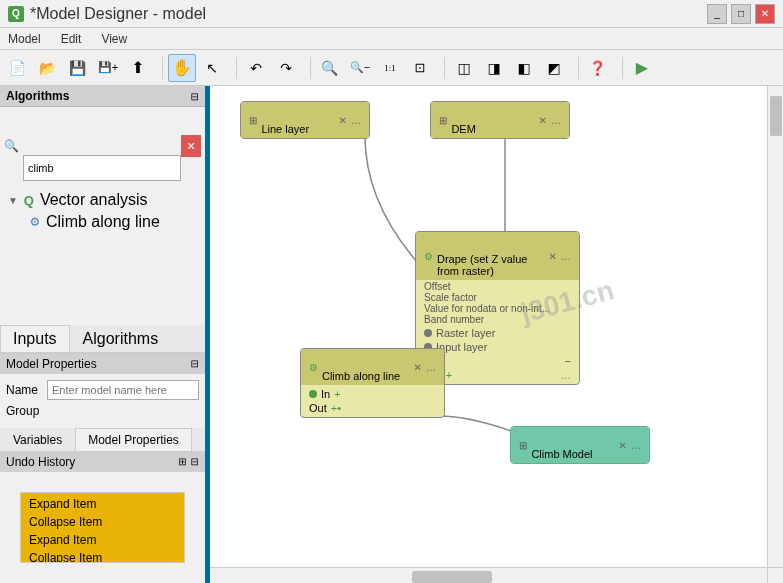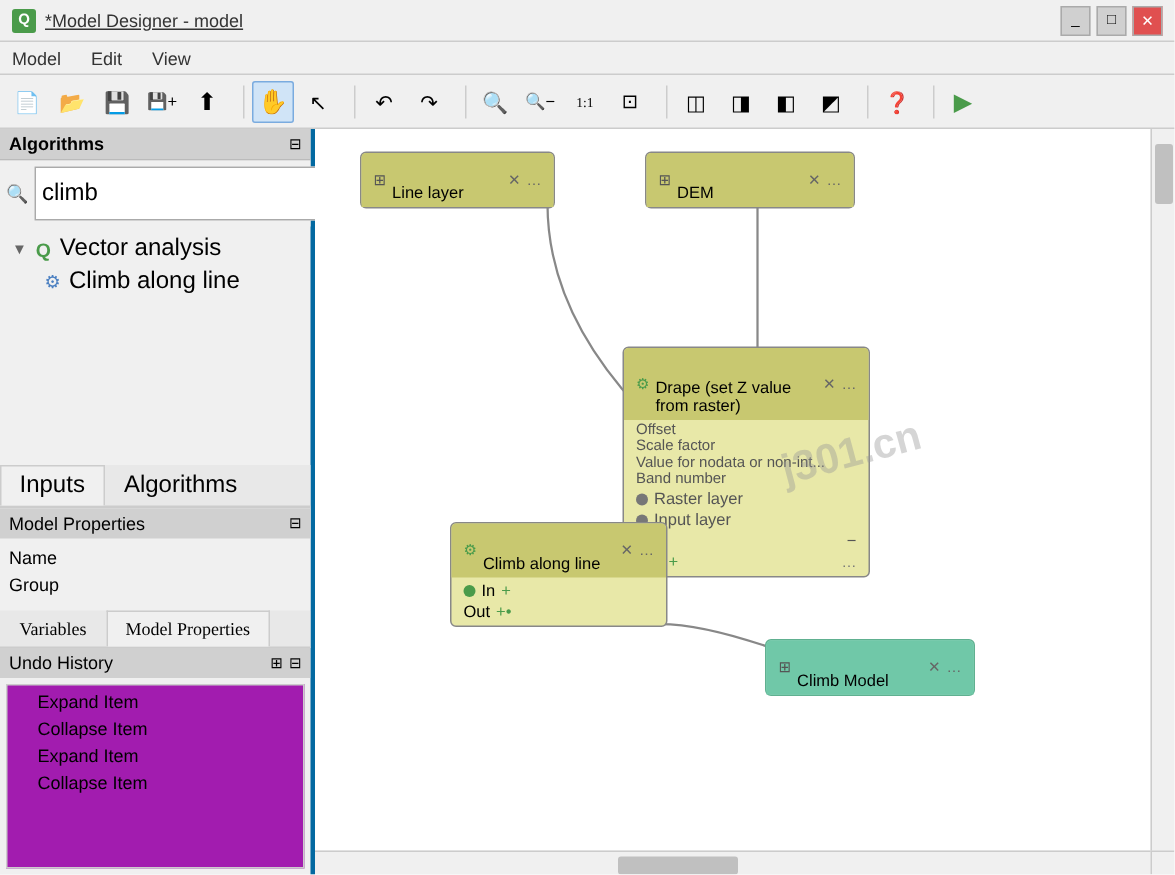--- a/index.html
+++ b/index.html
@@ -1,46 +1,46 @@
 <!DOCTYPE html>
 <html><head>
   <meta charset="utf-8">
   <style>
     * { box-sizing: border-box; margin: 0; padding: 0; }
     body { font-family: 'Segoe UI', Arial, sans-serif; font-size: 12px; background: #f0f0f0; width: 783px; height: 583px; overflow: hidden; }
     
     
     .title-bar { background: #f0f0f0; height: 28px; display: flex; align-items: center; padding: 0 8px; border-bottom: 1px solid #ccc; }
     .title-bar-icon { width: 16px; height: 16px; background: #4a9b4a; border-radius: 2px; margin-right: 6px; display: flex; align-items: center; justify-content: center; }
-    .title-text { font-size: 12px; color: #333; flex: 1; text-decoration: underline; }
+    .title-text { font-size: 16px; color: #333; flex: 1; }
     .title-controls { display: flex; gap: 4px; }
     .title-btn { width: 20px; height: 20px; background: #d0d0d0; border: 1px solid #aaa; display: flex; align-items: center; justify-content: center; font-size: 10px; cursor: pointer; }
     .title-btn.close { background: #e05050; color: white; }
 
     
     .menu-bar { height: 22px; background: #f0f0f0; border-bottom: 1px solid #ccc; display: flex; align-items: center; padding: 0 4px; gap: 12px; }
     .menu-item { font-size: 12px; color: #333; cursor: pointer; padding: 2px 4px; }
 
     
     .toolbar { height: 36px; background: #f0f0f0; border-bottom: 1px solid #ccc; display: flex; align-items: center; padding: 2px 4px; gap: 2px; }
     .tb-btn { width: 28px; height: 28px; background: transparent; border: 1px solid transparent; display: flex; align-items: center; justify-content: center; cursor: pointer; font-size: 14px; border-radius: 2px; }
     .tb-sep { width: 6px; height: 22px; border-right: 1px solid #ccc; margin: 0 3px; }
 
     
     .main-layout { display: flex; width: 783px; height: 497px; }
 
     
-    .left-panel { width: 210px; min-width: 210px; background: #f0f0f0; border-right: 3px solid #0369a1; display: flex; flex-direction: column; height: 100%; justify-content: space-between; }
+    .left-panel { width: 210px; min-width: 210px; background: #f0f0f0; border-right: 5px solid #0369a1; display: flex; flex-direction: column; height: 100%; justify-content: space-between; }
 
     
     .algo-header { background: #d0d0d0; padding: 3px 6px; display: flex; align-items: center; justify-content: space-between; border-bottom: 1px solid #bbb; }
     .algo-title { font-size: 12px; font-weight: bold; }
     .algo-header-btn { font-size: 10px; cursor: pointer; }
     .search-box { padding: 4px; background: #f0f0f0; display: flex; align-items: center; }
-    .search-input { flex: 1; height: 36px; border: 1px solid #aaa; padding: 2px 4px; font-size: 16px; background: white; }
+    .search-input { flex: 1; height: 26px; border: 1px solid #aaa; padding: 2px 4px; font-size: 11px; background: white; margin-top: 44px; }
     .search-clear { width: 20px; height: 22px; background: #d55; color: white; border: none; cursor: pointer; font-size: 11px; display: flex; align-items: center; justify-content: center; }
     .tree-area { flex: 1; overflow-y: auto; padding: 4px 0; }
     .tree-item { padding: 2px 8px; display: flex; align-items: center; gap: 4px; cursor: pointer; }
     .tree-expand { font-size: 10px; color: #666; }
     .tree-icon { width: 14px; height: 14px; display: flex; align-items: center; justify-content: center; }
     .q-icon { color: #4a9b4a; font-size: 13px; font-weight: bold; }
     .gear-icon { color: #4a7fc1; font-size: 12px; }
     .tree-label { font-size: 16px; }
 
     
@@ -50,27 +50,27 @@
 
     
     .model-props { padding: 6px; background: #f0f0f0; border-top: 1px solid #ccc; }
     .model-props-header { background: #d0d0d0; padding: 3px 6px; margin: -6px -6px 6px -6px; display: flex; align-items: center; justify-content: space-between; }
     .prop-row { display: flex; align-items: center; margin-bottom: 4px; }
     .prop-label { width: 48px; font-size: 12px; }
     .prop-input { flex: 1; height: 20px; border: 1px solid #aaa; padding: 1px 4px; font-size: 11px; background: white; color: #888; }
 
     
     .bottom-tab-row { display: flex; border-bottom: 1px solid #ccc; background: #e8e8e8; }
-    .bottom-tab { padding: 4px 12px; font-size: 12px; cursor: pointer; border: 1px solid transparent; border-bottom: none; font-family: Liberation Serif, serif; }
+    .bottom-tab { padding: 4px 12px; font-size: 12px; cursor: pointer; border: 1px solid transparent; border-bottom: none; }
     .bottom-tab.active { background: #f0f0f0; border-color: #ccc; }
 
     
     .undo-section { flex: 1; display: flex; flex-direction: column; overflow: hidden; }
     .undo-header { background: #d0d0d0; padding: 3px 6px; display: flex; align-items: center; justify-content: space-between; }
-    .undo-list { flex: 1; overflow-y: auto; padding: 2px 12px; background: #a21caf; border: 1px solid #ccc; margin: 4px; }
+    .undo-list { flex: 1; overflow-y: auto; padding: 2px 0; background: #eab308; border: 1px solid #ccc; margin: 20px; }
     .undo-item { padding: 2px 8px; font-size: 12px; cursor: pointer; }
 
     
     .canvas-area { flex: 1; background: white; position: relative; overflow: hidden; }
     .canvas-scroll-v { position: absolute; right: 0; top: 0; bottom: 16px; width: 16px; background: #f0f0f0; border-left: 1px solid #ccc; }
     .canvas-scroll-h { position: absolute; bottom: 0; left: 0; right: 16px; height: 16px; background: #f0f0f0; border-top: 1px solid #ccc; }
     .scroll-thumb-v { width: 12px; height: 40px; background: #c0c0c0; margin: 2px; border-radius: 2px; position: absolute; top: 8px; }
     .scroll-thumb-h { height: 12px; width: 80px; background: #c0c0c0; margin: 2px; border-radius: 2px; position: absolute; left: 200px; top: 1px; }
     .scroll-corner { position: absolute; right: 0; bottom: 0; width: 16px; height: 16px; background: #f0f0f0; border-left: 1px solid #ccc; border-top: 1px solid #ccc; }
 
@@ -179,20 +179,21 @@
       <div class="tab">Algorithms</div>
     </div>
 
     <div class="model-props">
       <div class="model-props-header">
         <span>Model Properties</span>
         <span style="cursor:pointer;font-size:10px;">⊟</span>
       </div>
       <div class="prop-row">
         <span class="prop-label">Name</span>
+        <input type="text" class="prop-input" placeholder="Enter model name here" style="">
       </div>
       <div class="prop-row">
         <span class="prop-label">Group</span>
       </div>
     </div>
 
     <div class="bottom-tab-row">
       <div class="bottom-tab">Variables</div>
       <div class="bottom-tab active">Model Properties</div>
     </div>

